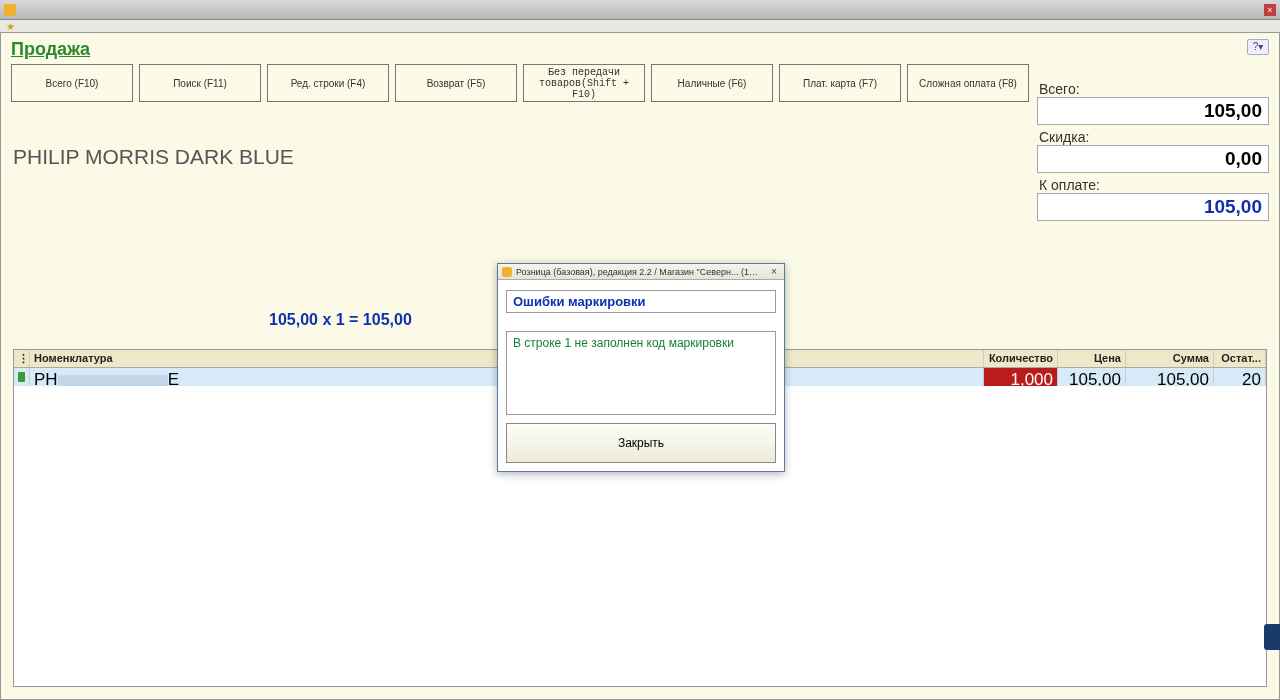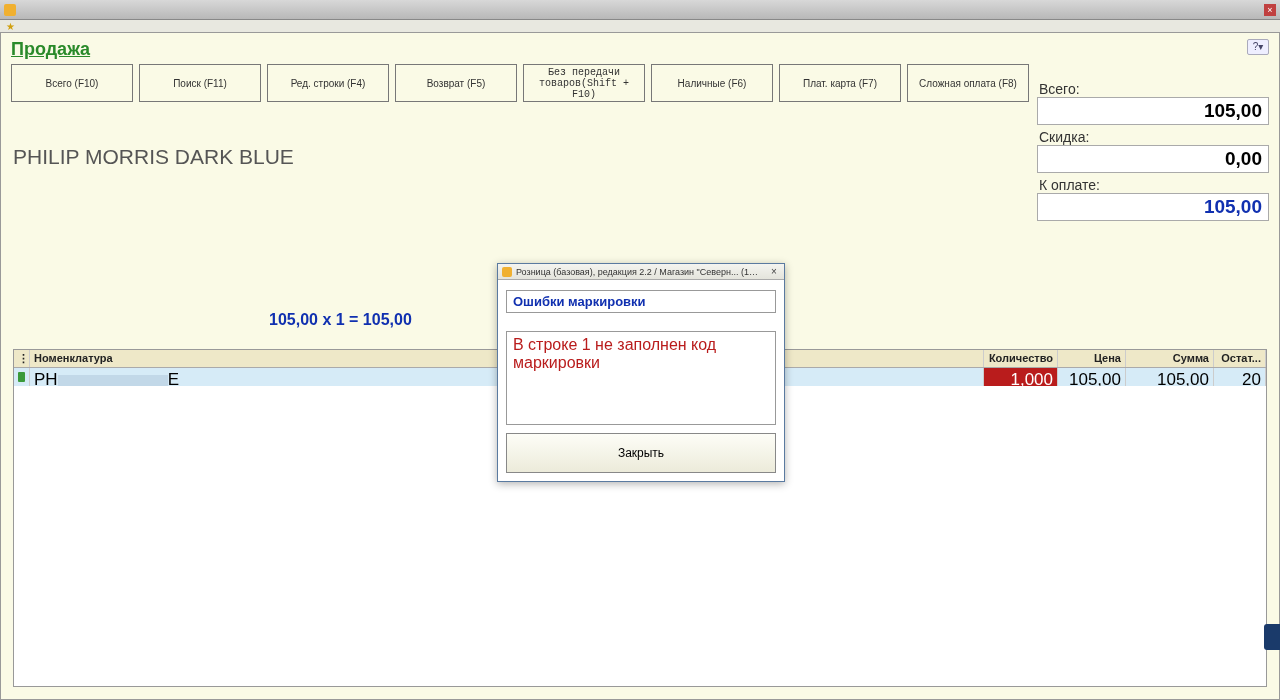--- a/index.html
+++ b/index.html
@@ -40,21 +40,21 @@
   .grid-body { flex:1; background:#fff; }
   .redact { display:inline-block; background:#c2d8e8; height:12px; vertical-align:middle; }
   
   .modal { position:absolute; left:496px; top:230px; width:288px; background:#fff; border:1px solid #5a7aa0; box-shadow:0 2px 8px rgba(0,0,0,.3); }
   .modal-title { height:16px; background:linear-gradient(#f4f4f0,#e4e4dc); display:flex; align-items:center; gap:4px; padding:0 4px; font-size:9px; color:#333; border-bottom:1px solid #aaa; }
   .modal-title .mi { width:10px; height:10px; background:#f0b030; border-radius:2px; }
   .modal-title .mt { flex:1; overflow:hidden; text-overflow:ellipsis; white-space:nowrap; }
   .modal-title .mc { width:12px; height:12px; text-align:center; line-height:12px; font-size:10px; cursor:pointer; color:#444; }
   .modal-body { padding:10px 8px 8px 8px; }
   .err-title { border:1px solid #999; padding:3px 6px; font-size:13px; font-weight:bold; color:#1030b0; margin-bottom:18px; }
-  .err-list { border:1px solid #999; height:94px; padding:4px 6px; font-size:16px; color:#b91c1c; margin-bottom:8px; }
+  .err-list { border:1px solid #999; height:84px; padding:4px 6px; font-size:12px; color:#15803d; margin-bottom:8px; }
   .close-btn { width:100%; height:40px; border:1px solid #888; background:linear-gradient(#fdfdf7,#ecebda); font-size:12px; cursor:pointer; display:flex; align-items:center; justify-content:center; }
   .side-tab { position:absolute; right:0; bottom:50px; width:16px; height:26px; background:#1a3a6a; border-radius:3px 0 0 3px; }
 </style>
 </head>
 <body>
 
 <div class="app-frame">
 
   <div class="titlebar">
     <div class="titlebar-left">

